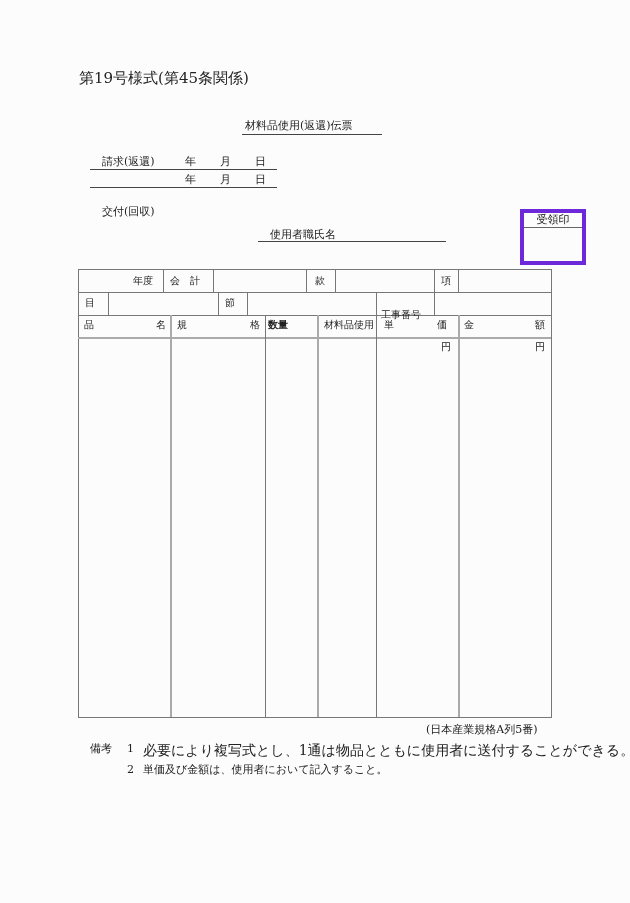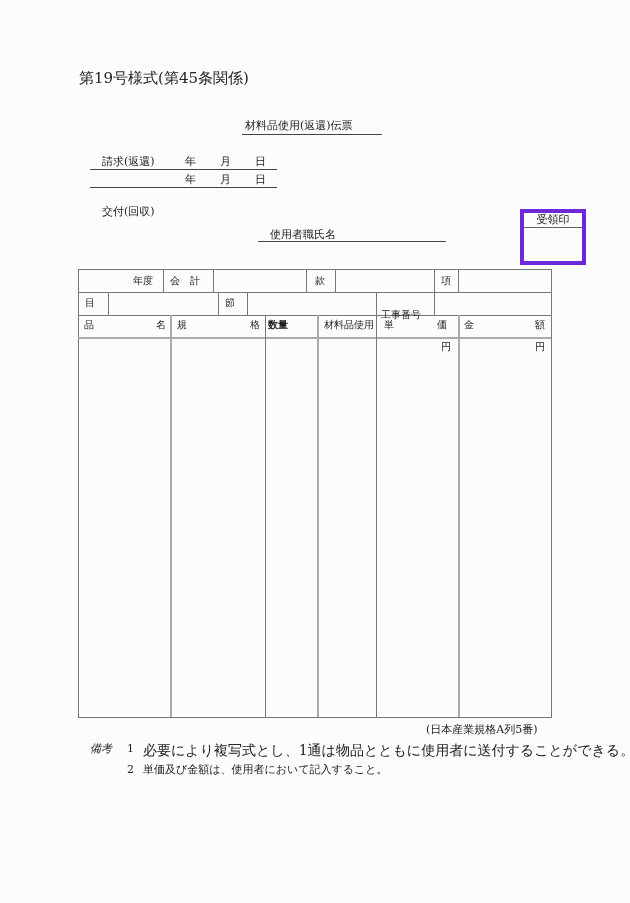--- a/index.html
+++ b/index.html
@@ -106,17 +106,17 @@
   <div class="abs" style="left:80px;top:340px;width:89px;height:375px;"></div>
   <div class="abs" style="left:173px;top:340px;width:91px;height:375px;"></div>
   <div class="abs" style="left:267px;top:340px;width:49px;height:375px;"></div>
   <div class="abs" style="left:320px;top:340px;width:55px;height:375px;"></div>
   <div class="abs" style="left:378px;top:355px;width:79px;height:360px;"></div>
   <div class="abs" style="left:461px;top:355px;width:88px;height:360px;"></div>
 </div>
 
 <div class="abs" style="left:426px;top:724px;">(日本産業規格A列5番)</div>
 
-<div class="abs" style="left:90px;top:743px;font-style:italic;">備考</div>
+<div class="abs" style="left:90px;top:743px;">備考</div>
 <div class="abs" style="left:127px;top:743px;">1</div>
 <div class="abs" style="left:143px;top:743px;font-size:14px;">必要により複写式とし、1通は物品とともに使用者に送付することができる。</div>
 <div class="abs" style="left:127px;top:764px;">2</div>
 <div class="abs" style="left:143px;top:764px;font-size:11px;">単価及び金額は、使用者において記入すること。</div>
 
 </body></html>

